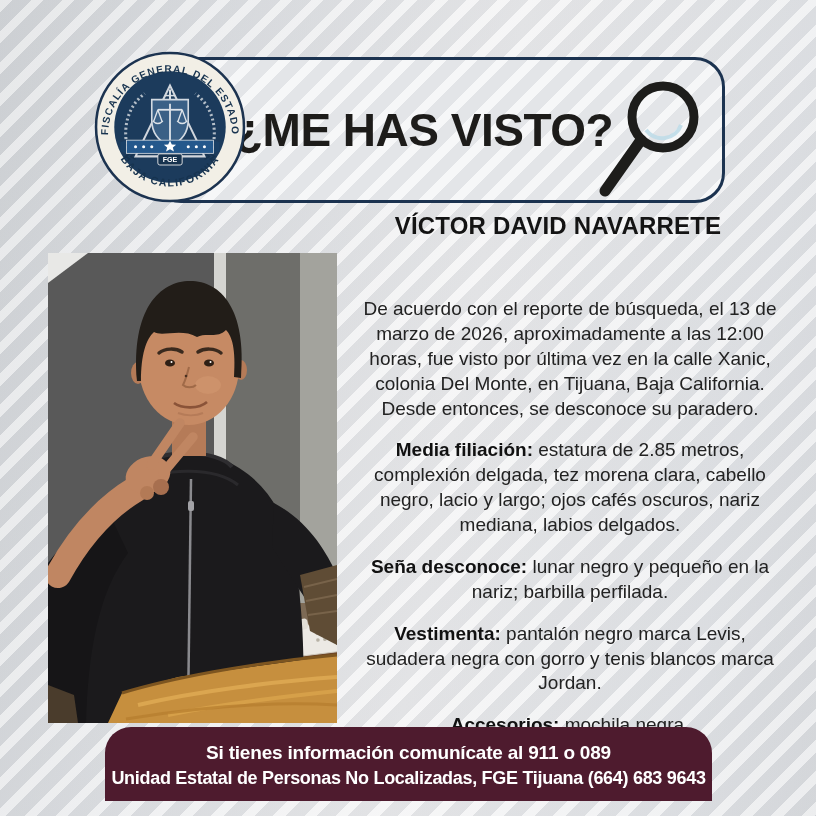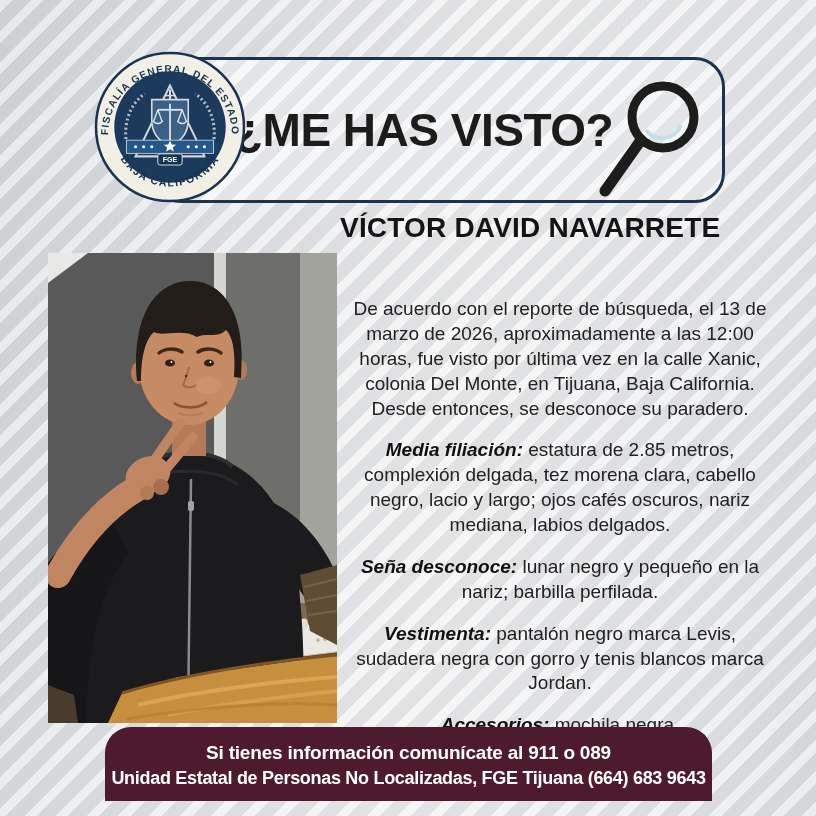--- a/index.html
+++ b/index.html
@@ -18,29 +18,29 @@
   }
   .title{
     position:absolute;left:100px;top:0;width:340px;height:140px;
     display:flex;align-items:center;justify-content:center;
     font-size:46px;font-weight:bold;color:#1d1c1a;letter-spacing:-0.5px;white-space:nowrap;
   }
   .magnifier{position:absolute;left:437px;top:15px;width:120px;height:140px;}
   .logo{position:absolute;left:94px;top:51px;width:152px;height:152px;}
   
   .name{
-    position:absolute;left:340px;top:211px;width:436px;text-align:left;
-    font-size:28px;font-weight:bold;color:#141414;line-height:1.22;letter-spacing:0.2px;
+    position:absolute;left:340px;top:211px;width:436px;text-align:center;
+    font-size:24px;font-weight:bold;color:#141414;line-height:1.22;letter-spacing:0.2px;
   }
   .details{
-    position:absolute;left:346px;top:297px;width:428px;text-align:center;
+    position:absolute;left:356px;top:297px;width:428px;text-align:center;
     font-size:19px;line-height:1.31;color:#222;
   }
   .details p{margin:0 0 17px 0;}
-  .details strong{color:#111;font-style:italic;}
+  .details strong{color:#111;}
   
   .photo{position:absolute;left:48px;top:253px;width:289px;height:470px;background:#6a6a68;}
   .photo svg{display:block;}
   
   .footer{
     position:absolute;left:105px;top:727px;width:607px;height:74px;
     background:#4e1b2e;border-radius:26px 26px 0 0;
     display:flex;flex-direction:column;align-items:center;justify-content:center;
     color:#ffffff;text-align:center;
   }

